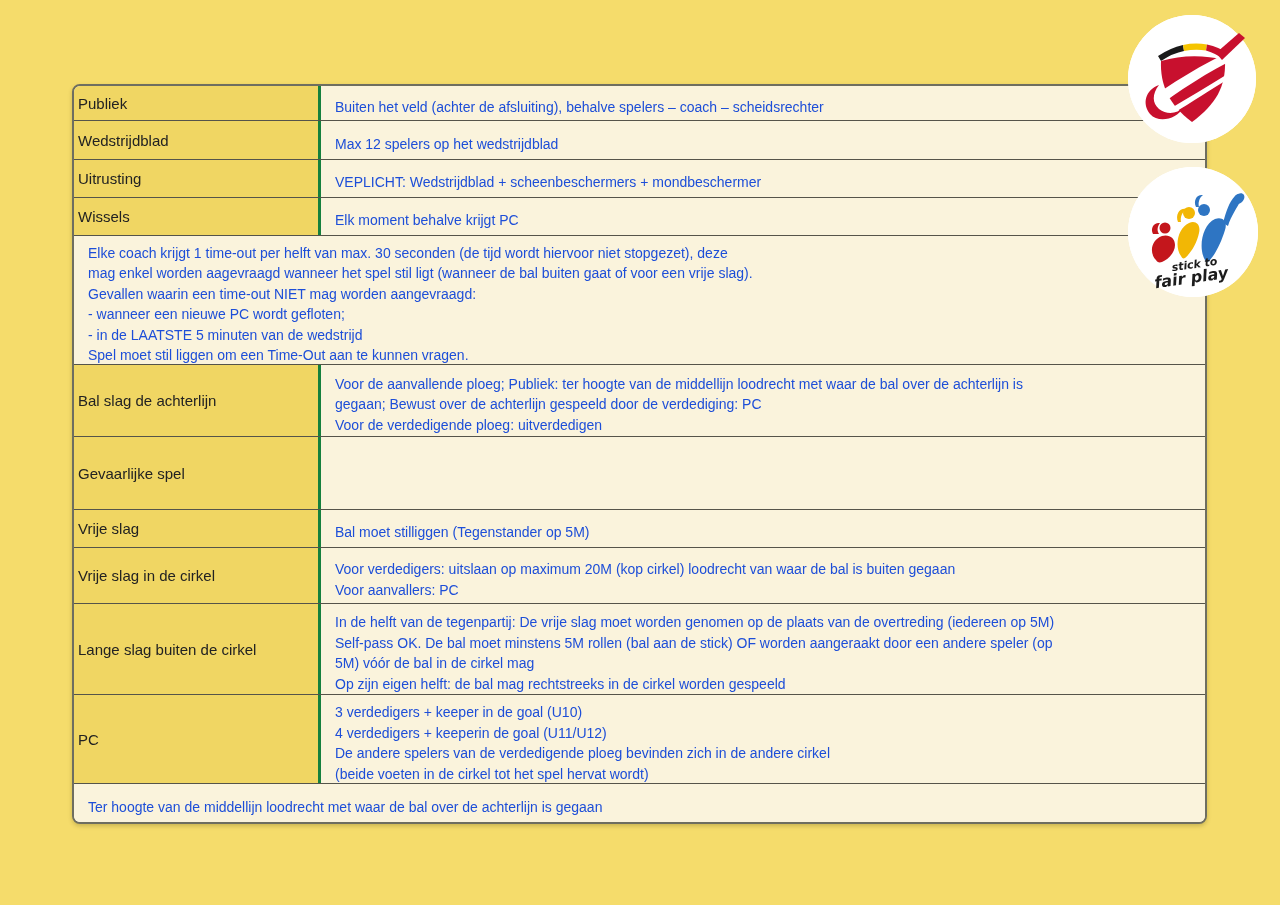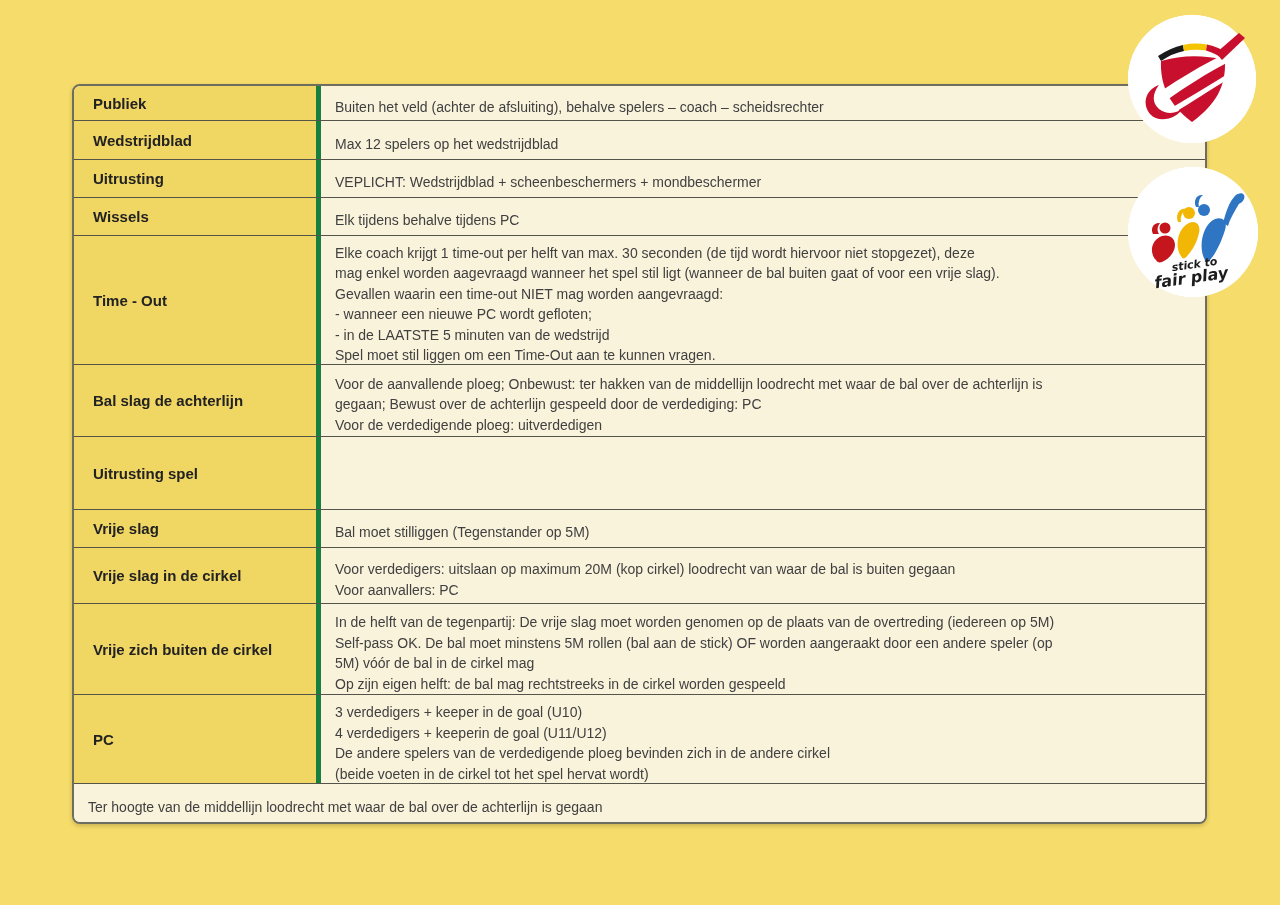--- a/index.html
+++ b/index.html
@@ -24,38 +24,37 @@
   .rule-row{
     display:flex;
     box-sizing:border-box;
     border-bottom:1px solid #55544A;
   }
   .rule-row:last-child{border-bottom:none;}
   .cell-label{
     flex:0 0 247px;
     width:247px;
     background:#F0D663;
-    border-right:5px solid #15803d;
+    border-right:3px solid #15803d;
     display:flex;
     align-items:center;
-    padding-left:19px;
+    padding-left:4px;
     box-sizing:border-box;
     font-size:15px;
     color:#222222;
-    font-weight:bold;
   }
   .cell-value{
     flex:1;
     display:flex;
     align-items:center;
     padding:15px 12px 7px 14px;
     box-sizing:border-box;
     font-size:14px;
     line-height:20.5px;
-    color:#404040;
+    color:#1d4ed8;
     white-space:pre-line;
     background:#FAF3DC;
   }
   .logo-circle{
     position:absolute;
     border-radius:50%;
     background:#FFFFFF;
   }
   #logo-federation{left:1128px;top:15px;width:128px;height:128px;}
   #logo-fairplay{left:1128px;top:167px;width:130px;height:130px;}
@@ -82,57 +81,56 @@
     <div class="cell-value">Max 12 spelers op het wedstrijdblad</div>
   </div>
 
   <div class="rule-row" style="height:38px">
     <div class="cell-label">Uitrusting</div>
     <div class="cell-value">VEPLICHT: Wedstrijdblad + scheenbeschermers + mondbeschermer</div>
   </div>
 
   <div class="rule-row" style="height:38px">
     <div class="cell-label">Wissels</div>
-    <div class="cell-value">Elk tijdens behalve tijdens PC</div>
+    <div class="cell-value">Elk moment behalve krijgt PC</div>
   </div>
 
   <div class="rule-row" style="height:129px">
-    <div class="cell-label">Time - Out</div>
     <div class="cell-value">Elke coach krijgt 1 time-out per helft van max. 30 seconden (de tijd wordt hiervoor niet stopgezet), deze
 mag enkel worden aagevraagd wanneer het spel stil ligt (wanneer de bal buiten gaat of voor een vrije slag).
 Gevallen waarin een time-out NIET mag worden aangevraagd:
 - wanneer een nieuwe PC wordt gefloten;
 - in de LAATSTE 5 minuten van de wedstrijd
 Spel moet stil liggen om een Time-Out aan te kunnen vragen.</div>
   </div>
 
   <div class="rule-row" style="height:72px">
     <div class="cell-label">Bal slag de achterlijn</div>
-    <div class="cell-value">Voor de aanvallende ploeg; Onbewust: ter hakken van de middellijn loodrecht met waar de bal over de achterlijn is
+    <div class="cell-value">Voor de aanvallende ploeg; Publiek: ter hoogte van de middellijn loodrecht met waar de bal over de achterlijn is
 gegaan; Bewust over de achterlijn gespeeld door de verdediging: PC
 Voor de verdedigende ploeg: uitverdedigen</div>
   </div>
 
   <div class="rule-row" style="height:73px">
-    <div class="cell-label">Uitrusting spel</div>
+    <div class="cell-label">Gevaarlijke spel</div>
   </div>
 
   <div class="rule-row" style="height:38px">
     <div class="cell-label">Vrije slag</div>
     <div class="cell-value">Bal moet stilliggen (Tegenstander op 5M)</div>
   </div>
 
   <div class="rule-row" style="height:56px">
     <div class="cell-label">Vrije slag in de cirkel</div>
     <div class="cell-value">Voor verdedigers: uitslaan op maximum 20M (kop cirkel) loodrecht van waar de bal is buiten gegaan
 Voor aanvallers: PC</div>
   </div>
 
   <div class="rule-row" style="height:91px">
-    <div class="cell-label">Vrije zich buiten de cirkel</div>
+    <div class="cell-label">Lange slag buiten de cirkel</div>
     <div class="cell-value">In de helft van de tegenpartij: De vrije slag moet worden genomen op de plaats van de overtreding (iedereen op 5M)
 Self-pass OK. De bal moet minstens 5M rollen (bal aan de stick) OF worden aangeraakt door een andere speler (op
 5M) vóór de bal in de cirkel mag
 Op zijn eigen helft: de bal mag rechtstreeks in de cirkel worden gespeeld</div>
   </div>
 
   <div class="rule-row" style="height:89px">
     <div class="cell-label">PC</div>
     <div class="cell-value">3 verdedigers + keeper in de goal (U10)
 4 verdedigers + keeperin de goal (U11/U12)

